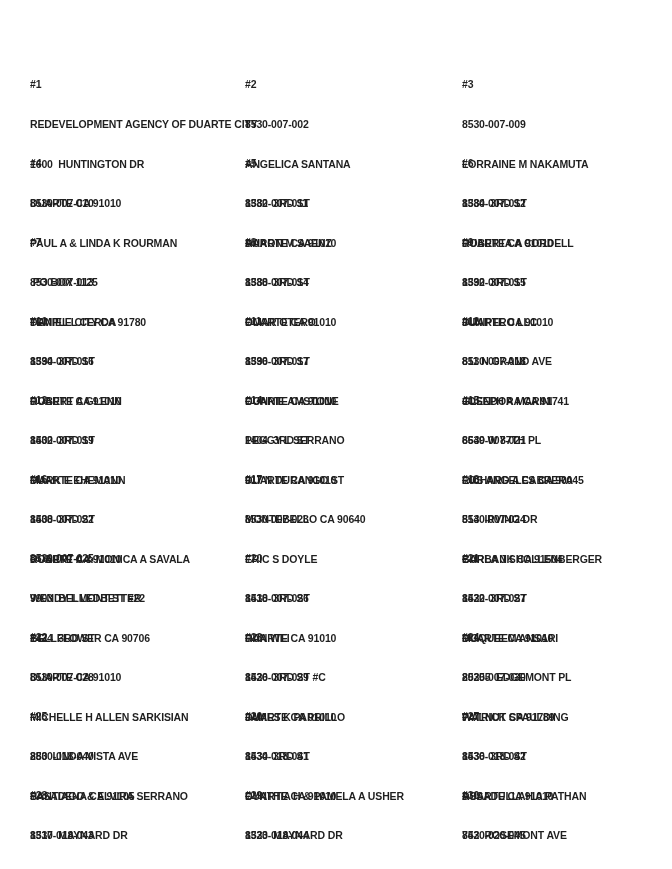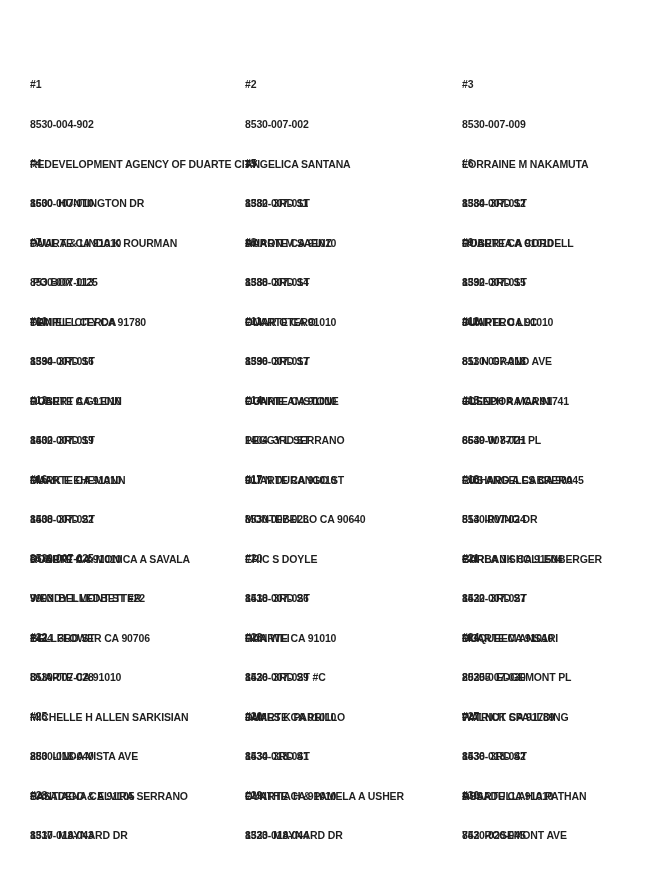--- a/index.html
+++ b/index.html
@@ -35,21 +35,20 @@
     height: 13.2px;
   }
 </style>
 </head>
 <body>
 
 <div class="page">
   <div class="labels-grid">
   <div class="label-entry">
     <div>#1</div>
-    <div>8530-004-902</div>
     <div>REDEVELOPMENT AGENCY OF DUARTE CITY</div>
     <div>1600  HUNTINGTON DR</div>
     <div>DUARTE CA 91010</div>
   </div>
 
   <div class="label-entry">
     <div>#2</div>
     <div>8530-007-002</div>
     <div>ANGELICA SANTANA</div>
     <div>1382  3RD ST</div>

